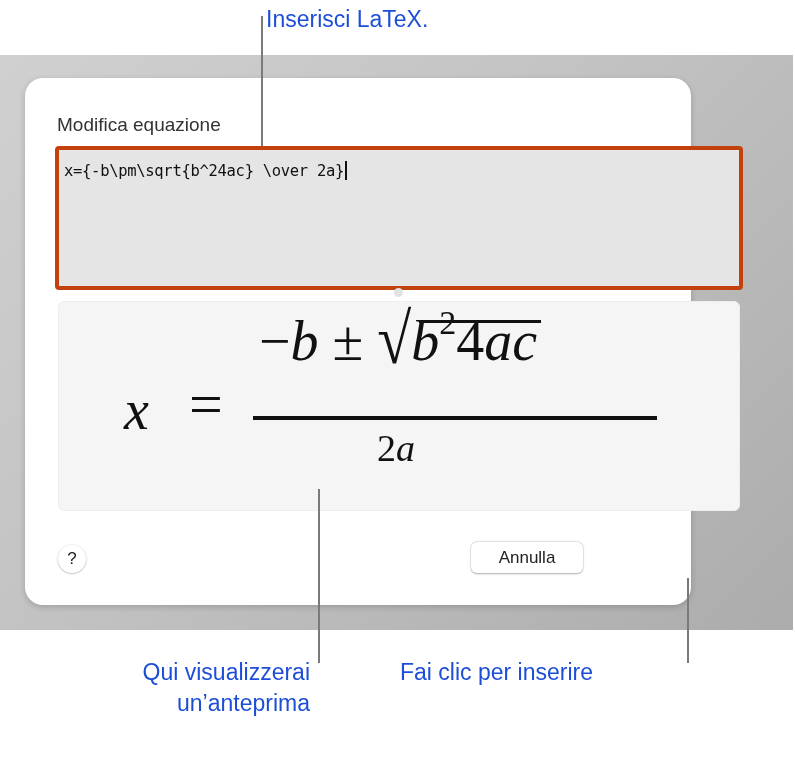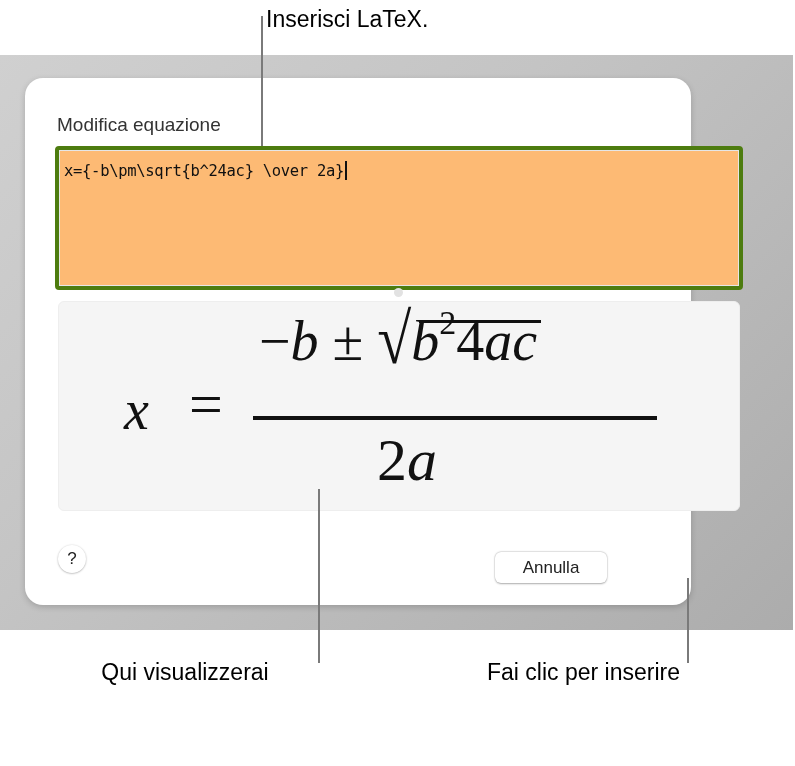--- a/index.html
+++ b/index.html
@@ -17,21 +17,21 @@
     position: absolute; left: 25px; top: 78px; width: 666px; height: 527px;
     background: #ffffff; border-radius: 18px;
     box-shadow: 0 2px 6px rgba(0,0,0,0.18);
   }
   .dialog-title {
     position: absolute; left: 32px; top: 36px;
     font-size: 19px; color: #333;
   }
   .latex-field {
     position: absolute; left: 30px; top: 68px; width: 680px; height: 136px;
-    border: 4px solid #4d7c0f; border-radius: 4px; background: #fdba74;
+    border: 4px solid #c2410c; border-radius: 4px; background: #e5e5e5;
     box-sizing: content-box;
   }
   .latex-field .inner {
     position: absolute; inset: 0; border: 1px solid #e6e6e6;
     padding: 10px 4px; box-sizing: border-box;
     font-family: "DejaVu Sans Mono", "Liberation Mono", monospace;
     font-size: 15.5px; color: #111; letter-spacing: -0.3px;
   }
   .caret {
     display: inline-block; width: 1.5px; height: 19px; background: #111;
@@ -55,42 +55,42 @@
   .f-num .it { font-style: italic; }
   .f-num .sup { font-size: 34px; vertical-align: 26px; }
   .sqrt-wrap { position: relative; display: inline-block; }
   .sqrt-sign { font-size: 62px; display: inline-block; transform: scaleY(1.15); }
   .overbar {
     position: absolute; left: 42px; right: -4px; top: 16px; height: 3px; background: #111;
   }
   .frac-bar {
     position: absolute; left: 194px; top: 114px; width: 404px; height: 4px; background: #111;
   }
-  .f-den { position: absolute; left: 318px; top: 124px; font-size: 60px; }
+  .f-den { position: absolute; left: 318px; top: 124px; font-size: 38px; }
   .f-den .it { font-style: italic; }
   .help-btn {
     position: absolute; left: 33px; top: 467px; width: 28px; height: 28px;
     border-radius: 50%; background: #fff;
     box-shadow: 0 0.5px 2px rgba(0,0,0,0.35);
     font-size: 17px; text-align: center; line-height: 28px; color: #222;
   }
   .btn {
     position: absolute; top: 464px; height: 31px; border-radius: 6px;
     background: #fff; box-shadow: 0 0.5px 2px rgba(0,0,0,0.3), 0 0 0 0.5px rgba(0,0,0,0.08);
     font-size: 17px; text-align: center; line-height: 31px; color: #222;
   }
-  .btn-cancel { left: 470px; width: 112px; margin-top: 10px; }
+  .btn-cancel { left: 446px; width: 112px; }
   .btn-insert { left: 601px; width: 112px; }
   .callout-line { position: absolute; width: 2px; background: #7a7a7a; }
   .callout-text {
-    position: absolute; font-size: 23px; color: #000000; line-height: 31px;
+    position: absolute; font-size: 23px; color: #1d4ed8; line-height: 31px;
   }
   .ct-top { left: 266px; top: 4px; }
-  .ct-preview { left: 60px; top: 657px; width: 250px; text-align: center; }
-  .ct-insert { left: 400px; top: 657px; width: 280px; text-align: right; }
+  .ct-preview { left: 60px; top: 657px; width: 250px; text-align: right; }
+  .ct-insert { left: 400px; top: 657px; width: 280px; text-align: left; }
 </style>
 </head>
 <body>
 
 <div class="callout-text ct-top">Inserisci LaTeX.</div>
 <div class="callout-line" style="left:261px; top:16px; height:130px; z-index:5;"></div>
 
 <div class="backdrop"></div>
 
 <div class="dialog">
@@ -118,16 +118,17 @@
 
   <div class="help-btn">?</div>
   <div class="btn btn-cancel">Annulla</div>
 </div>
 
 <div class="callout-line" style="left:318px; top:489px; height:174px; z-index:5;"></div>
 <div class="callout-line" style="left:687px; top:578px; height:85px; z-index:5;"></div>
 
 <div class="callout-text ct-preview">
   <div>Qui visualizzerai</div>
+  <div>un’anteprima</div>
 </div>
 <div class="callout-text ct-insert">
   <div>Fai clic per inserire</div>
 </div>
 
 </body></html>

